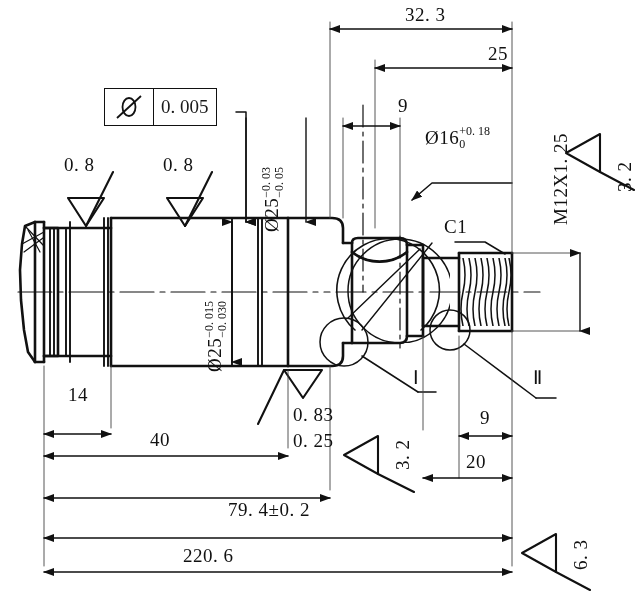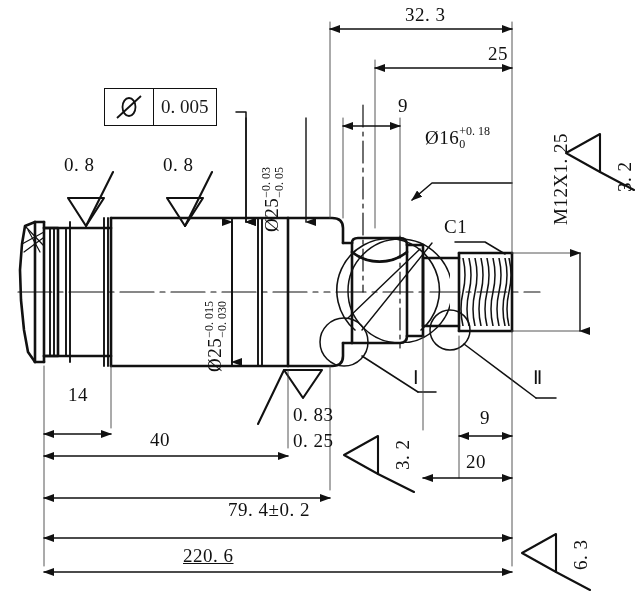--- a/index.html
+++ b/index.html
@@ -305,17 +305,17 @@
 <div class="txt dim" style="left:293px;top:405px;">0. 83</div>
 <div class="txt dim" style="left:293px;top:431px;">0. 25</div>
 
 <div class="txt rot90 dim" style="left:393px;top:470px;">3. 2</div>
 
 <div class="txt rot90 dim" style="left:571px;top:570px;">6. 3</div>
 
 <div class="txt dim" style="left:68px;top:385px;">14</div>
 <div class="txt dim" style="left:150px;top:430px;">40</div>
 <div class="txt dim" style="left:228px;top:500px;">79. 4±0. 2</div>
-<div class="txt dim" style="left:183px;top:546px;text-decoration:underline;">220. 6</div>
+<div class="txt dim" style="left:183px;top:546px;">220. 6</div>
 <div class="txt dim" style="left:480px;top:408px;">9</div>
 <div class="txt dim" style="left:466px;top:452px;">20</div>
 
 </div>
 
 </body></html>

